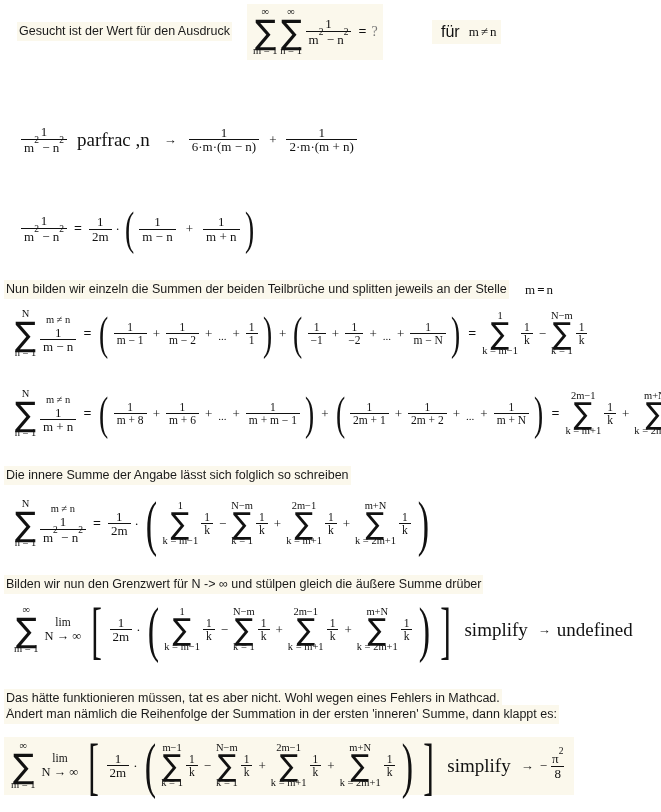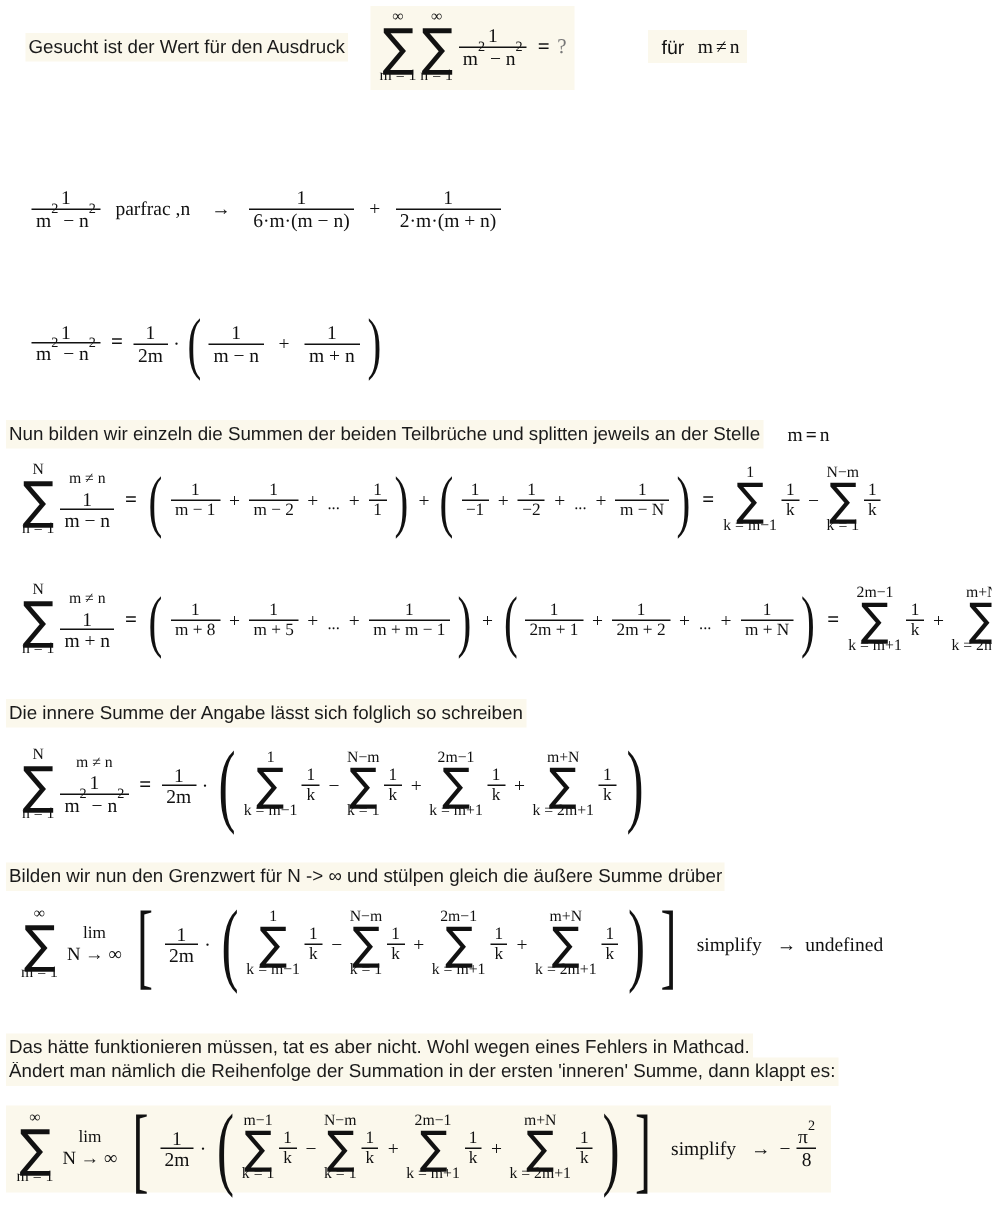--- a/index.html
+++ b/index.html
@@ -113,21 +113,21 @@
     flex-direction: column;
     align-items: center;
     line-height: 1.12;
     margin: 0 5px;
     font-family: "Liberation Serif", serif;
   }
   .limop .l1 { font-size: 11.5px; }
   .limop .l2 { font-size: 12.5px; }
   .kw {
     font-family: "Liberation Serif", serif;
-    font-size: 13px;
+    font-size: 19px;
     padding: 0 4px;
   }
   .arrow { font-size: 13px; padding: 0 3px; }
   .dots { font-size: 11px; padding: 0 2px; position: relative; top: 2px;}
 </style>
 </head>
 <body>
 
 <div class="sheet">
 
@@ -149,21 +149,21 @@
         <span class="num">1</span>
         <span class="den"><span>m</span><span class="sup">2</span> <span>−</span> <span>n</span><span class="sup">2</span></span>
       </span>
       <span class="eq">=</span>
       <span class="mi" style="font-size:14px;color:#777;">?</span>
     </div>
   </div>
 
   <div class="mathbox" style="left:432px; top:20px;">
     <div class="mrow">
-      <span class="kw" style="font-family:'Liberation Sans',sans-serif;font-size:13px;">für</span>
+      <span class="kw" style="font-family:'Liberation Sans',sans-serif;font-size:16px;">für</span>
       <span class="mi" style="font-size:13px;margin-left:5px;">m</span>
       <span class="op tight">≠</span>
       <span class="mi" style="font-size:13px;">n</span>
     </div>
   </div>
 
 
   <div class="mathbox plain" style="left:14px; top:122px;">
     <div class="mrow">
       <span class="frac">
@@ -311,21 +311,21 @@
       </span>
       <span class="eq">=</span>
       <span class="paren p2">(</span>
       <span class="frac sm">
         <span class="num">1</span>
         <span class="den">m + 8</span>
       </span>
       <span class="op">+</span>
       <span class="frac sm">
         <span class="num">1</span>
-        <span class="den">m + 5</span>
+        <span class="den">m + 6</span>
       </span>
       <span class="op">+</span>
       <span class="dots">...</span>
       <span class="op">+</span>
       <span class="frac sm">
         <span class="num">1</span>
         <span class="den">m + m − 1</span>
       </span>
       <span class="paren p2">)</span>
       <span class="op">+</span>

